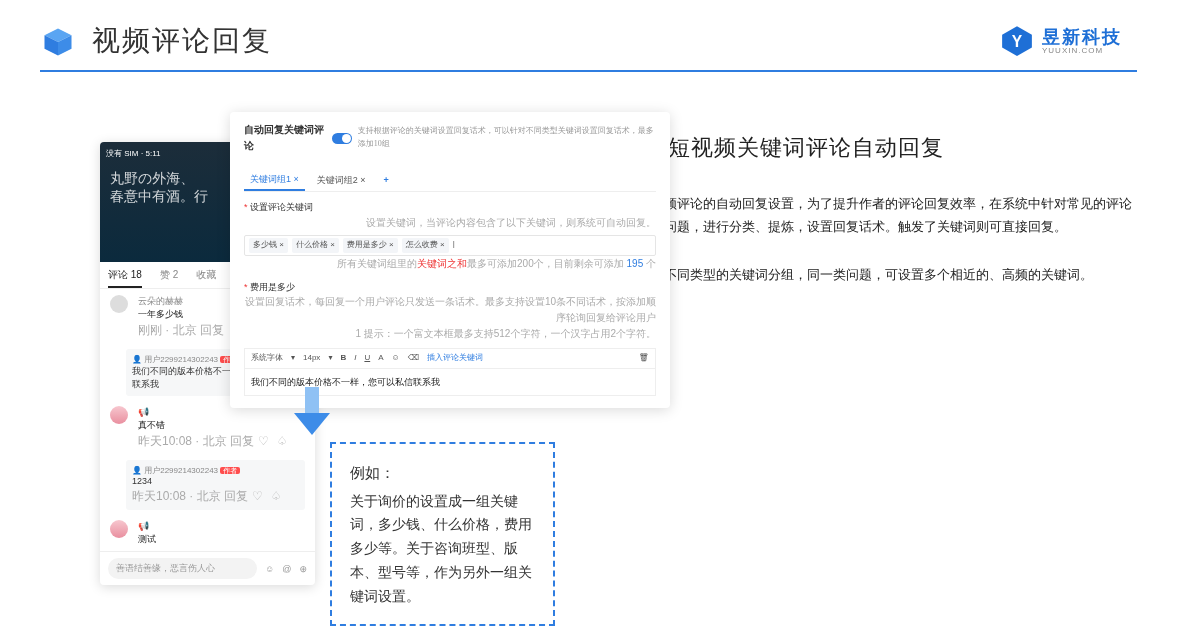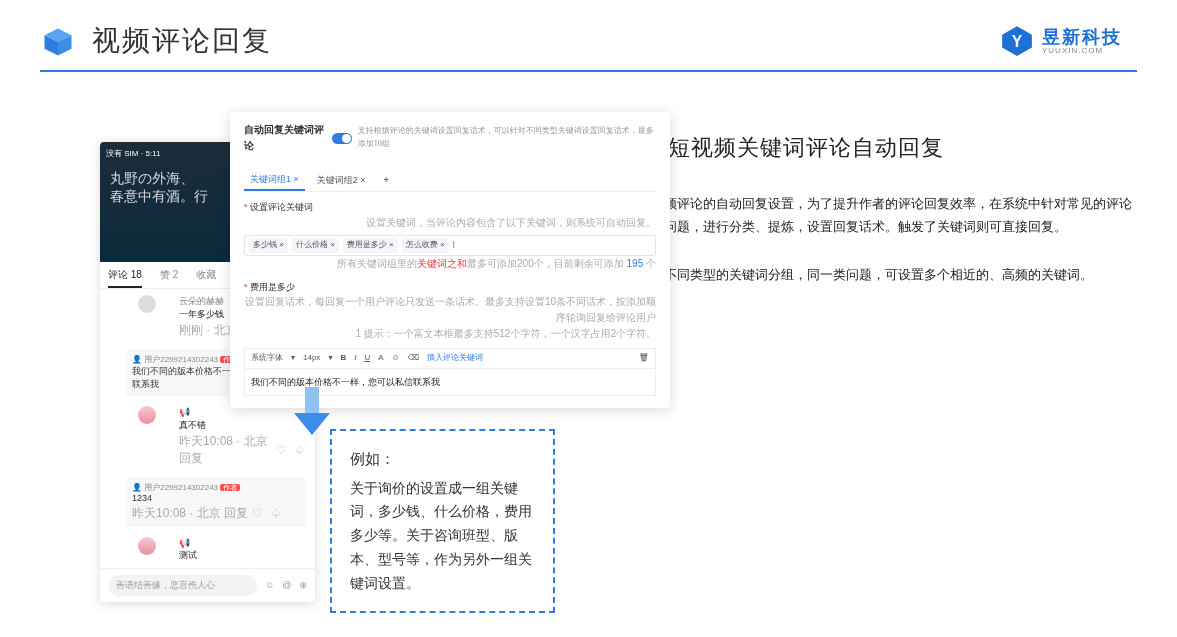--- a/index.html
+++ b/index.html
@@ -23,21 +23,21 @@
 .phone-card { position: absolute; left: 60px; top: 60px; width: 215px; background: #fff; box-shadow: 0 2px 12px rgba(0,0,0,.15); border-radius: 4px; font-size: 10px; color: #333; z-index: 1; }
 .phone-top { background: linear-gradient(#1c2d3a,#0b2a3d); height: 120px; color: #fff; padding: 6px; font-size: 9px; border-radius: 4px 4px 0 0; position: relative; overflow: hidden; }
 .phone-status { font-size: 8px; }
 .phone-text1 { position: absolute; top: 28px; left: 10px; font-size: 14px; opacity: .8; }
 .phone-img-hint { position: absolute; right: 10px; bottom: 10px; width: 70px; height: 70px; background: radial-gradient(circle at 60% 40%, #cfe6f7 0%, #5a85a1 70%); border-radius: 3px; }
 
 .phone-tabs { display: flex; padding: 6px 8px 0 8px; gap: 18px; font-size: 10px; color: #888; border-bottom: 1px solid #eee; }
 .phone-tabs span { padding-bottom: 4px; }
 .phone-tabs .active { color: #222; border-bottom: 2px solid #222; }
 
-.comment { padding: 6px 10px; display: flex; gap: 23px; margin-left: 28px; }
+.comment { padding: 6px 10px; display: flex; gap: 10px; }
 .avatar { width: 18px; height: 18px; border-radius: 50%; background: #ddd; flex-shrink: 0; }
 .avatar.pink { background: linear-gradient(#f7c7cf,#e98f9f); }
 .cmt-body { flex: 1; font-size: 9px; line-height: 1.4; }
 .cmt-name { color: #888; font-size: 9px; }
 .cmt-text { color: #222; }
 .cmt-meta { color: #aaa; font-size: 12px; margin-top: 2px; display: flex; gap: 4px; align-items: center; }
 .cmt-actions { float: right; display: flex; gap: 8px; color: #bbb; }
 .author-tag { background: #ff4d4d; color: #fff; border-radius: 2px; padding: 0 3px; font-size: 7px; }
 
 .reply-box { margin: 4px 10px 4px 26px; background: #f6f7f8; border-radius: 3px; padding: 5px 6px; font-size: 9px; }
@@ -60,21 +60,21 @@
 .cfg-help { color: #aaa; font-size: 10px; text-align: right; }
 .keyword-input { border: 1px solid #e5e5e5; border-radius: 2px; padding: 2px 4px; margin-top: 4px; display: flex; gap: 4px; flex-wrap: wrap; font-size: 8px; }
 .kw { background: #f3f5f8; color: #555; border-radius: 2px; padding: 1px 4px; }
 .red { color: #e33; }
 .blue { color: #2f7de0; }
 .editor-bar { display: flex; align-items: center; gap: 8px; margin-top: 6px; font-size: 8px; color: #555; border: 1px solid #eee; padding: 3px 6px; }
 .editor-area { border: 1px solid #eee; border-top: none; padding: 6px; font-size: 9px; color: #222; }
 
 .arrow-down { position: absolute; left: 250px; top: 305px; z-index: 3; }
 
-.example-box { position: absolute; left: 290px; top: 347px; width: 225px; border: 2px dashed #2f7de0; padding: 16px 18px; font-size: 14px; color: #333; line-height: 1.7; font-family: Liberation Serif, serif; }
+.example-box { position: absolute; left: 290px; top: 360px; width: 225px; border: 2px dashed #2f7de0; padding: 16px 18px; font-size: 14px; color: #333; line-height: 1.7; }
 .example-box .hdr { font-size: 15px; margin-bottom: 4px; }
 
 .right-col { flex: 1; padding-top: 50px; }
 .r-title-row { display: flex; align-items: center; gap: 16px; margin-bottom: 28px; }
 .r-title { font-size: 22px; color: #222; letter-spacing: 1px; }
 .bubble-icon { width: 32px; height: 32px; }
 
 .bullet { display: flex; gap: 8px; margin-bottom: 24px; font-size: 13px; color: #222; line-height: 1.8; padding-right: 10px; }
 .bullet .dia { width: 10px; height: 10px; background: #2f7de0; transform: rotate(45deg); margin-top: 7px; flex-shrink: 0; }
 

